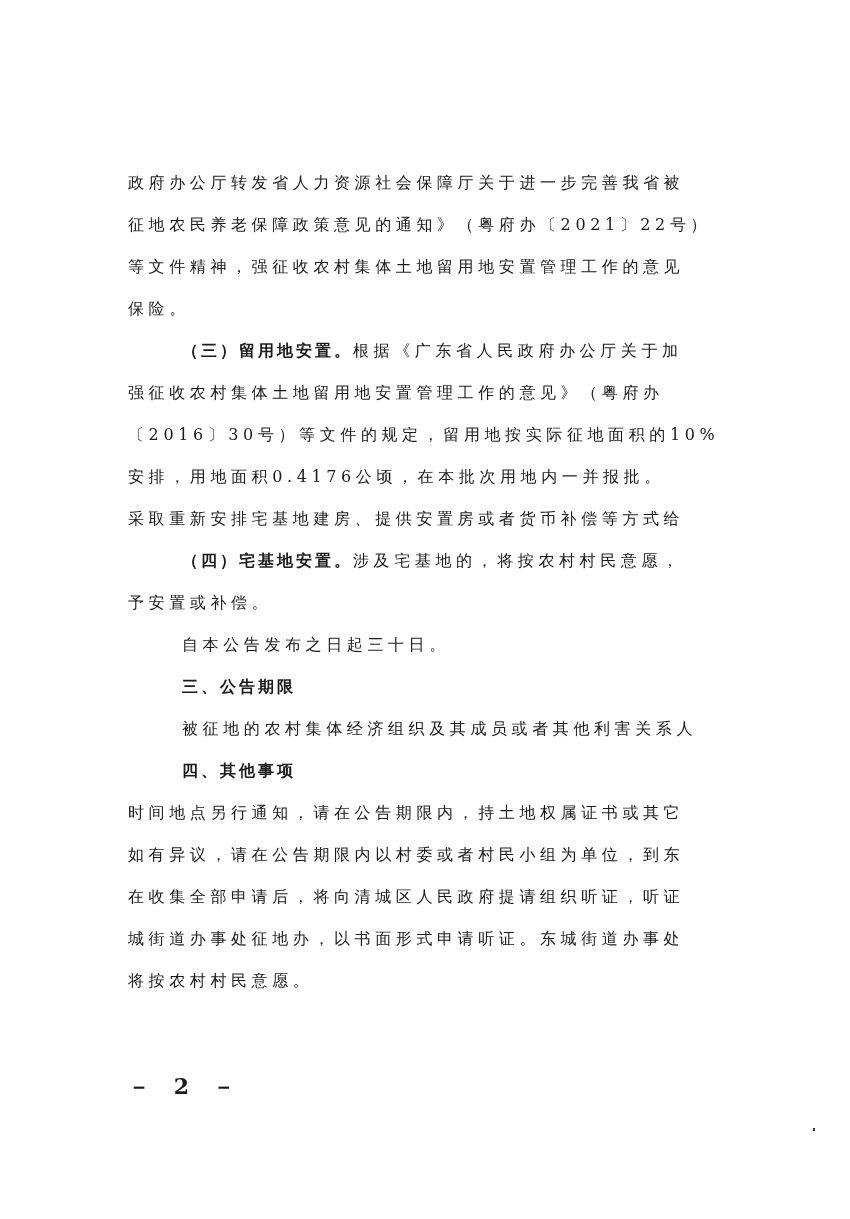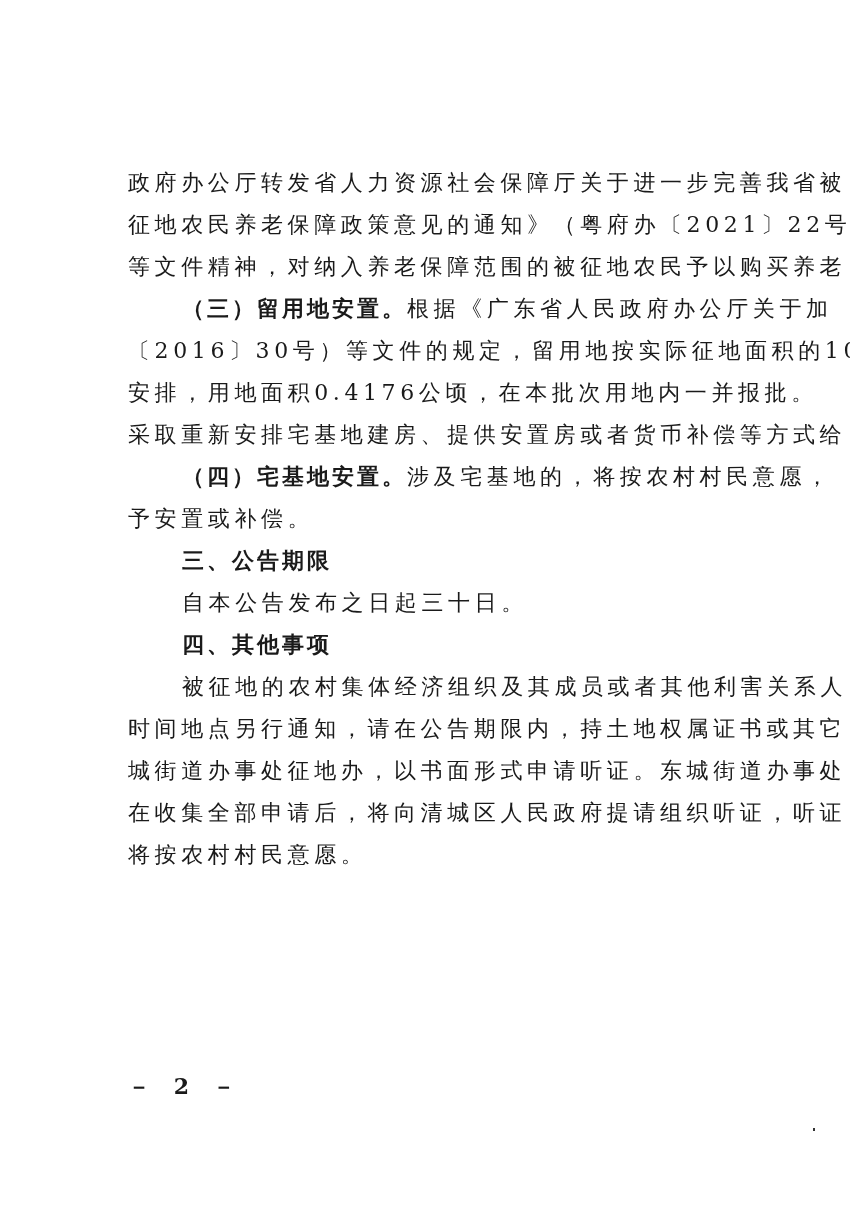--- a/index.html
+++ b/index.html
@@ -17,21 +17,21 @@
     }
     .page {
       position: absolute;
       left: 128px;
       top: 168px;
       width: 604px;
     }
     .line {
       height: 42px;
       line-height: 30px;
-      font-size: 22px;
+      font-size: 16px;
       letter-spacing: 4.6px;
       white-space: nowrap;
     }
     .indent { padding-left: 54px; }
     .heading {
       font-family: "DejaVu Sans", "Liberation Sans", sans-serif;
       font-weight: bold;
       letter-spacing: 3px;
     }
     .bold {
@@ -57,39 +57,42 @@
       height: 3px;
       background: #333;
     }
   </style>
 </head>
 <body>
 
 <div class="page">
   <div class="line">政府办公厅转发省人力资源社会保障厅关于进一步完善我省被</div>
   <div class="line">征地农民养老保障政策意见的通知》（粤府办〔2021〕22号）</div>
-  <div class="line">等文件精神，对纳入养老保障范围的被征地农民予以购买养老</div>
+  <div class="line">等文件精神，强征收农村集体土地留用地安置管理工作的意见</div>
+  <div class="line">保险。</div>
 
   <div class="line indent">
     <span class="bold">（三）留用地安置。</span><span>根据《广东省人民政府办公厅关于加</span>
   </div>
+  <div class="line">强征收农村集体土地留用地安置管理工作的意见》（粤府办</div>
   <div class="line">〔2016〕30号）等文件的规定，留用地按实际征地面积的10%</div>
   <div class="line">安排，用地面积0.4176公顷，在本批次用地内一并报批。</div>
 
   <div class="line">采取重新安排宅基地建房、提供安置房或者货币补偿等方式给</div>
   <div class="line indent">
     <span class="bold">（四）宅基地安置。</span><span>涉及宅基地的，将按农村村民意愿，</span>
   </div>
   <div class="line">予安置或补偿。</div>
 
+  <div class="line indent">自本公告发布之日起三十日。</div>
   <div class="line indent heading">三、公告期限</div>
-  <div class="line indent">自本公告发布之日起三十日。</div>
 
+  <div class="line indent">被征地的农村集体经济组织及其成员或者其他利害关系人</div>
   <div class="line indent heading">四、其他事项</div>
-  <div class="line indent">被征地的农村集体经济组织及其成员或者其他利害关系人</div>
   <div class="line">时间地点另行通知，请在公告期限内，持土地权属证书或其它</div>
+  <div class="line">如有异议，请在公告期限内以村委或者村民小组为单位，到东</div>
+  <div class="line">在收集全部申请后，将向清城区人民政府提请组织听证，听证</div>
   <div class="line">城街道办事处征地办，以书面形式申请听证。东城街道办事处</div>
-  <div class="line">在收集全部申请后，将向清城区人民政府提请组织听证，听证</div>
   <div class="line">将按农村村民意愿。</div>
 </div>
 
 <div class="page-number">－ 2 －</div>
 <div class="speck"></div>
 
 </body></html>

